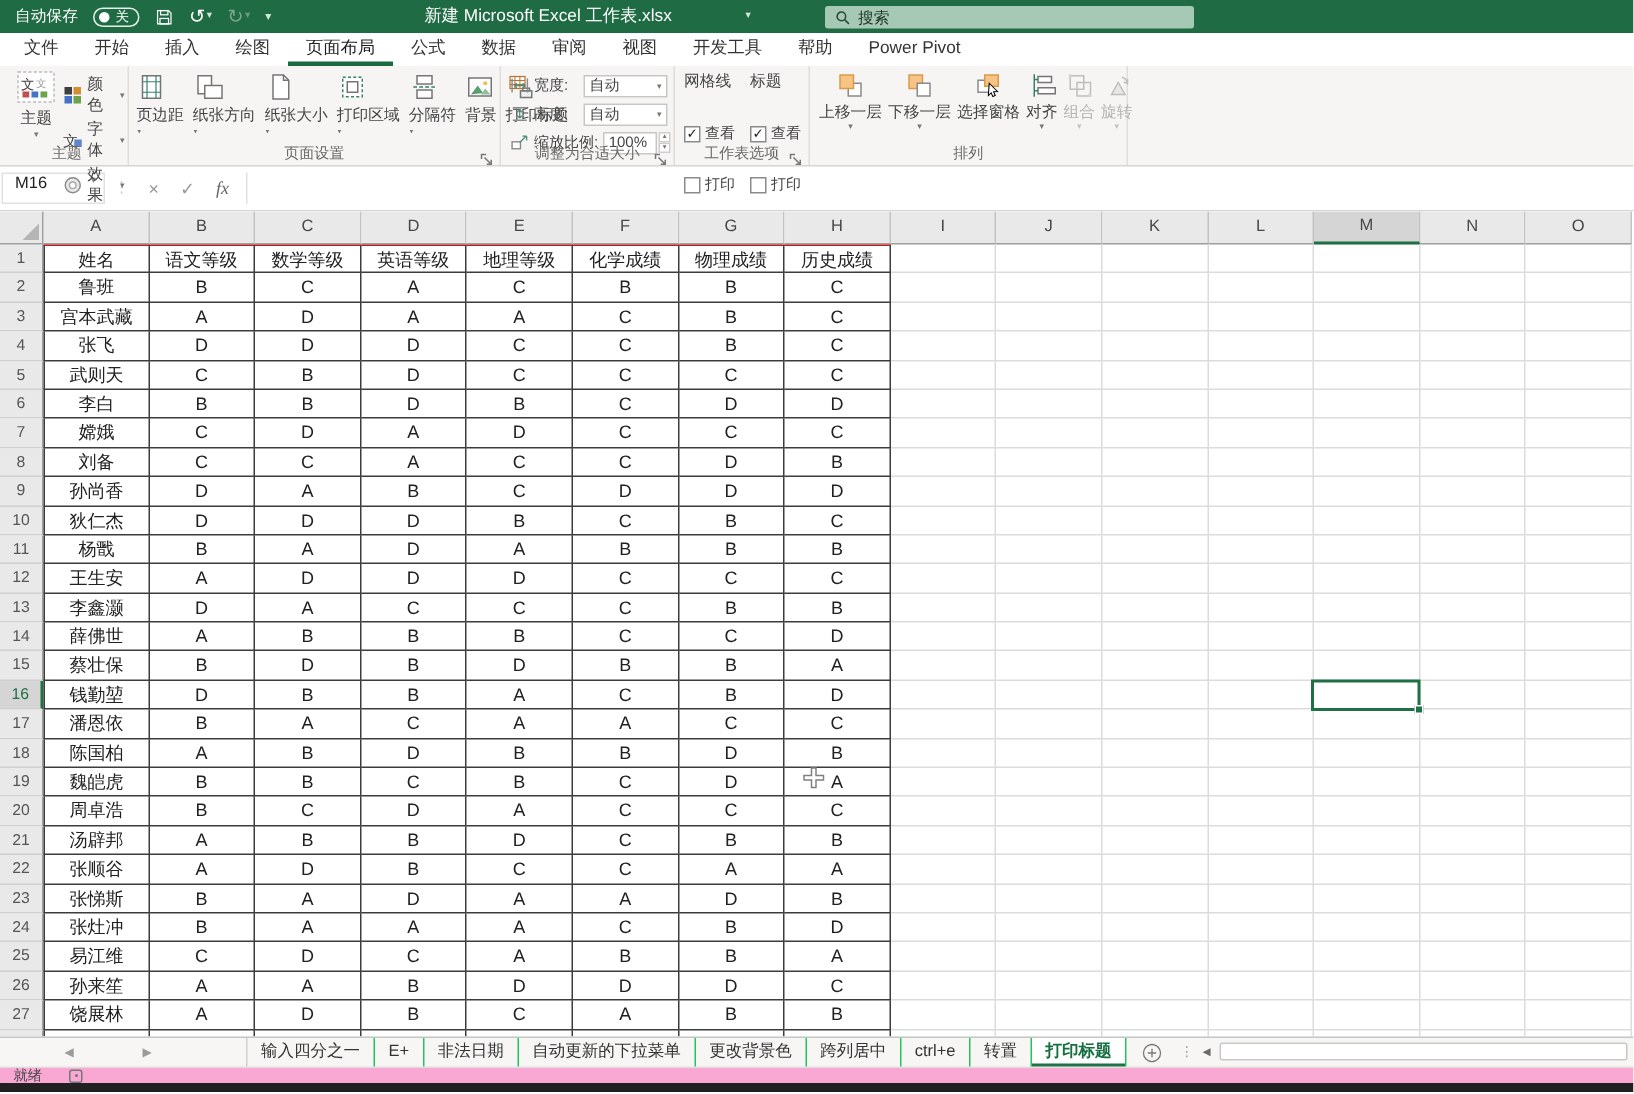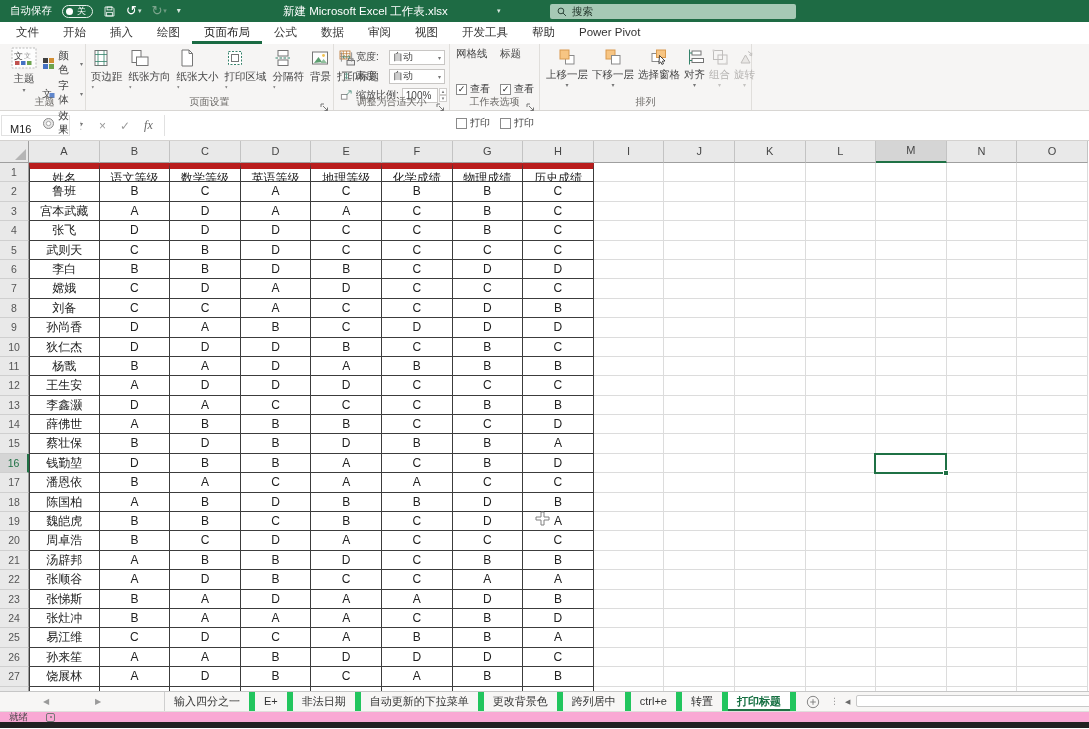--- a/index.html
+++ b/index.html
@@ -65,52 +65,52 @@
   .g-arrange { width:212px; }
   .arbtns { display:flex; padding:4px 2px 0 4px; }
   .arbtn { display:flex; flex-direction:column; align-items:center; padding:0 2px; cursor:pointer; }
   .arlbl { font-size:10.5px; color:#444; margin-top:2px; white-space:nowrap; }
   .arbtn.dis .arlbl { color:#b5b3b1; }
   .chev3 { font-size:6px; color:#777; line-height:7px; min-height:7px; }
   .arbtn.dis .chev3 { color:#c5c3c1; }
 
   
   .fbar { height:30px; background:#fff; border-bottom:1px solid #d4d2d0; display:flex; align-items:center; }
-  .namebox { width:69px; height:21px; margin-left:1px; border:1px solid #e1e1e1; display:flex; align-items:flex-end; font-size:11px; color:#222; padding-left:8px; cursor:pointer; }
+  .namebox { width:69px; height:21px; margin-left:1px; border:1px solid #e1e1e1; display:flex; align-items:flex-start; font-size:11px; color:#222; padding-left:8px; cursor:pointer; }
   .nb-chev { margin-left:auto; margin-right:5px; font-size:7px; color:#888; }
   .fsep { color:#c9c9c9; font-size:10px; padding:0 6px; }
   .fbtn { font-size:12px; color:#9a9a9a; padding:0 7px; cursor:pointer; }
   .fbtn.fx { font-family:"Liberation Serif","DejaVu Serif",serif; font-style:italic; color:#666; font-size:12px; }
   .finput { flex:1; height:21px; border-left:1px solid #e1e1e1; margin-left:4px; cursor:text; }
 
   
   .gridwrap { position:relative; width:1089px; height:550px; overflow:hidden; background:#fff; }
   .colheads { display:flex; height:22px; }
   .corner { width:29px; height:22px; background:#e9e9e9; border-right:1px solid #9f9f9f; border-bottom:1px solid #9f9f9f; position:relative; cursor:pointer; flex:none; }
   .corner:after { content:""; position:absolute; right:2px; bottom:2px; border-style:solid; border-width:0 0 11px 11px; border-color:transparent transparent #b5b5b5 transparent; }
   .colh { width:70.6px; flex:none; height:22px; background:#e9e9e9; border-right:1px solid #c3c3c3; border-bottom:1px solid #9f9f9f; text-align:center; line-height:21px; font-size:11px; color:#474747; cursor:pointer; }
   .colh.sel { background:#d5d5d5; border-bottom:2px solid #1f7145; line-height:19px; }
   .grow { display:flex; height:19.4px; flex:none; }
   .rowh { width:29px; flex:none; background:#e9e9e9; border-right:1px solid #9f9f9f; border-bottom:1px solid #cfcfcf; font-size:10.5px; color:#555; text-align:center; line-height:19px; cursor:pointer; }
   .rowh.sel { background:#d5d5d5; color:#1f7145; border-right:2px solid #1f7145; }
   .cell { width:70.6px; flex:none; text-align:center; font-size:12px; color:#212121; line-height:19px; overflow:hidden; white-space:nowrap; cursor:cell; }
   .cell.gc { border-right:1px solid #dcdcdc; border-bottom:1px solid #dcdcdc; }
   .cell.tc { border-right:1px solid #3c3c3c; border-bottom:1px solid #3c3c3c; }
   .cell.tc.first { border-left:1px solid #3c3c3c; }
-  .grow.r1 .cell.tc { border-top:6px solid #b91c1c; }
+  .grow.r1 .cell.tc { border-top:1px solid #b91c1c; }
   .selbox { position:absolute; left:874px; top:312px; width:73px; height:21px; border:2px solid #1f7145; background:transparent; }
   .selbox .handle { position:absolute; right:-4px; bottom:-4px; width:6px; height:6px; background:#1f7145; border:1px solid #fff; }
   .cellcursor { position:absolute; left:535px; top:370px; }
 
   
   .sheetbar { height:20px; background:#f7f6f5; border-top:1px solid #c6c6c6; display:flex; align-items:stretch; padding-left:20px; font-size:11px; position:relative; }
   .nav { width:52px; text-align:center; color:#9a9a9a; font-size:8px; line-height:19px; cursor:pointer; flex:none; }
   .nav.nr { margin-right:40px; }
   .stabs { display:flex; align-items:stretch; }
-  .stab { padding:0 9px; line-height:19px; color:#333; border-right:6px solid #22c55e; white-space:nowrap; cursor:pointer; }
+  .stab { padding:0 9px; line-height:19px; color:#333; border-right:1px solid #22c55e; white-space:nowrap; cursor:pointer; }
   .stab:first-child { border-left:1px solid #cfcfcf; }
   .stab.on { background:#fff; color:#156f41; font-weight:bold; box-shadow:inset 0 -2px 0 #1f7145; }
   .addsheet { display:flex; align-items:center; padding:0 10px; cursor:pointer; }
   .sb-grip { margin-left:auto; color:#9a9a9a; font-size:9px; line-height:19px; flex:none; }
   .hs-left { color:#6a6a6a; font-size:7px; line-height:19px; padding:0 6px; flex:none; cursor:pointer; }
   .hscroll { width:272px; height:12px; margin-top:3px; margin-right:4px; background:#fff; border:1px solid #c8c8c8; border-radius:2px; flex:none; cursor:pointer; }
 
   
   .statusbar { height:11px; background:#f9a8d4; border-top:1px solid #e0dedc; display:flex; align-items:center; gap:18px; padding-left:9px; }
   .statusbar .stxt { font-size:9.5px; color:#444; }

